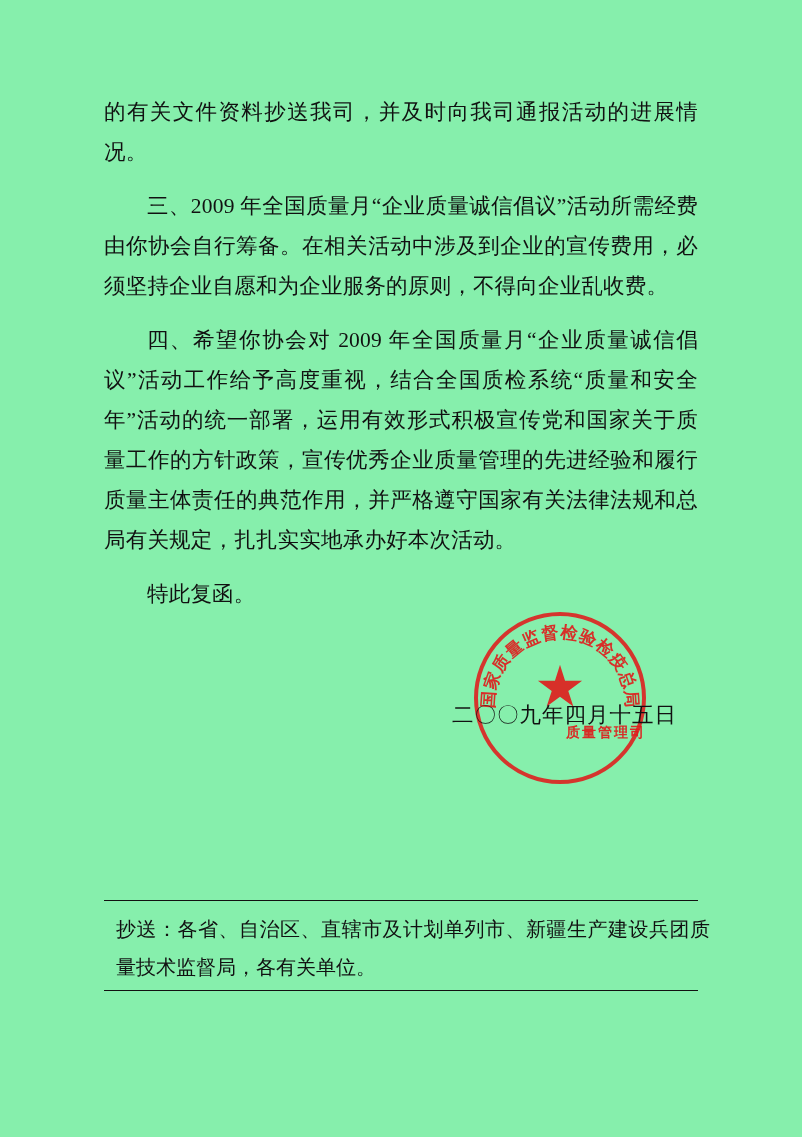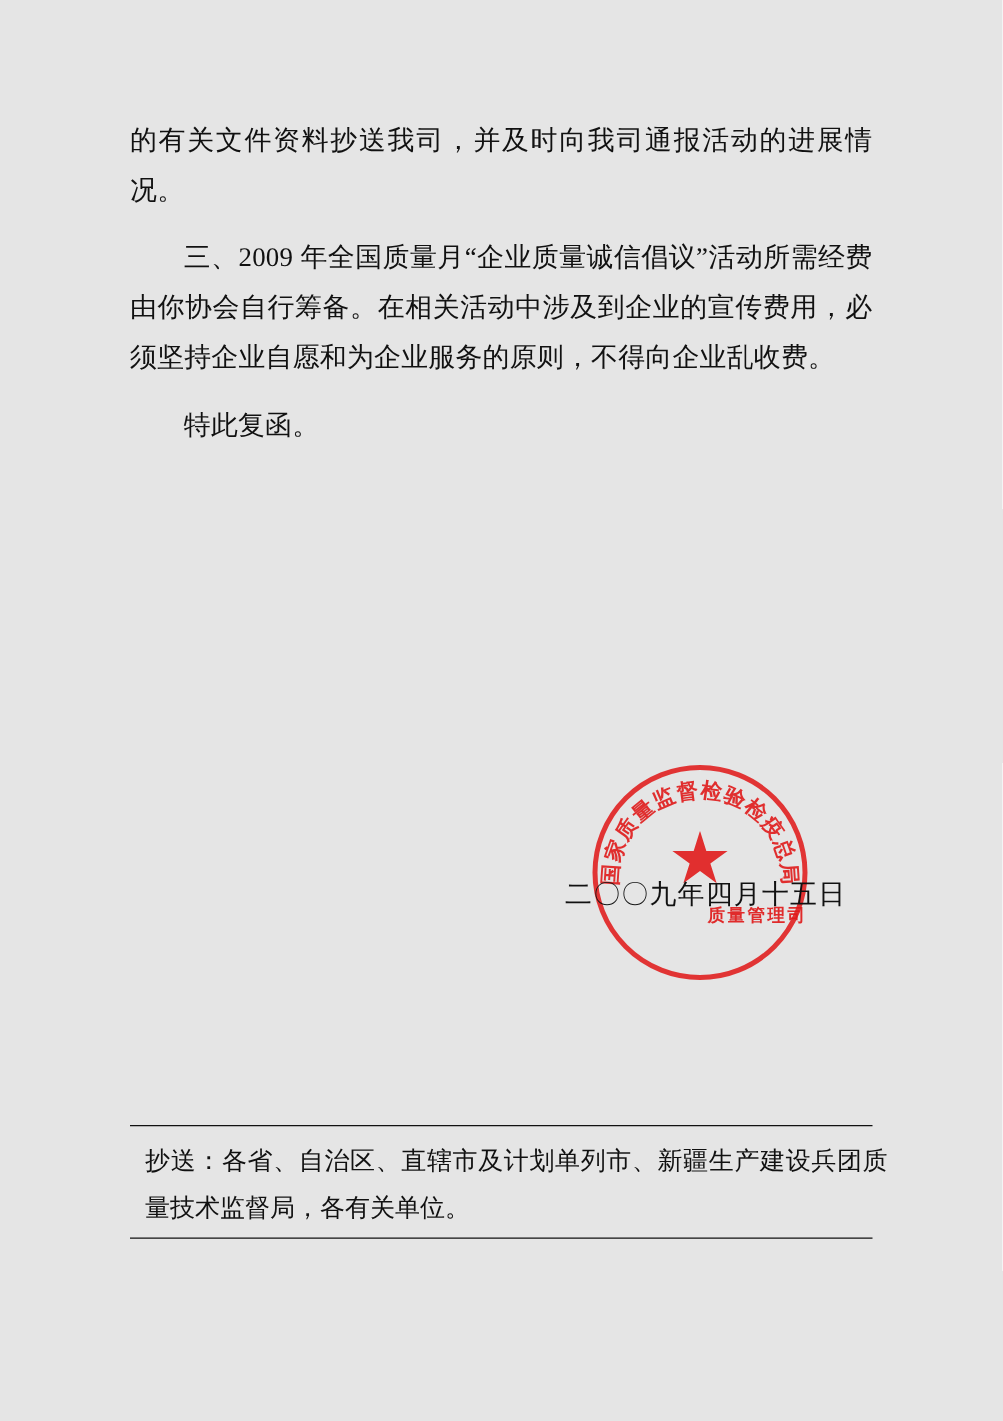--- a/index.html
+++ b/index.html
@@ -7,21 +7,21 @@
     padding: 0;
     background: #ffffff;
   }
   body {
     font-family: "Liberation Serif", "DejaVu Serif", serif;
   }
   .page {
     position: relative;
     width: 802px;
     height: 1137px;
-    background: #e5e5e5;
+    background: #86efac;
     overflow: hidden;
   }
   .doc-body {
     position: absolute;
     left: 104px;
     top: 92px;
     width: 594px;
   }
   .para {
     font-size: 21.5px;
@@ -129,20 +129,21 @@
   }
 </style>
 </head>
 <body>
 
 <div class="page">
 
   <div class="doc-body">
     <p class="para">的有关文件资料抄送我司，并及时向我司通报活动的进展情况。</p>
     <p class="para indent">三、2009 年全国质量月“企业质量诚信倡议”活动所需经费由你协会自行筹备。在相关活动中涉及到企业的宣传费用，必须坚持企业自愿和为企业服务的原则，不得向企业乱收费。</p>
+    <p class="para indent">四、希望你协会对 2009 年全国质量月“企业质量诚信倡议”活动工作给予高度重视，结合全国质检系统“质量和安全年”活动的统一部署，运用有效形式积极宣传党和国家关于质量工作的方针政策，宣传优秀企业质量管理的先进经验和履行质量主体责任的典范作用，并严格遵守国家有关法律法规和总局有关规定，扎扎实实地承办好本次活动。</p>
     <p class="para indent closing">特此复函。</p>
   </div>
 
   <div class="seal">
     <div class="seal-ring"></div>
     <svg class="seal-arc" viewBox="0 0 172 172">
       <defs>
         <path id="arcpath" d="M 20,92 A 66,66 0 0 1 152,92"></path>
       </defs>
       <text>

